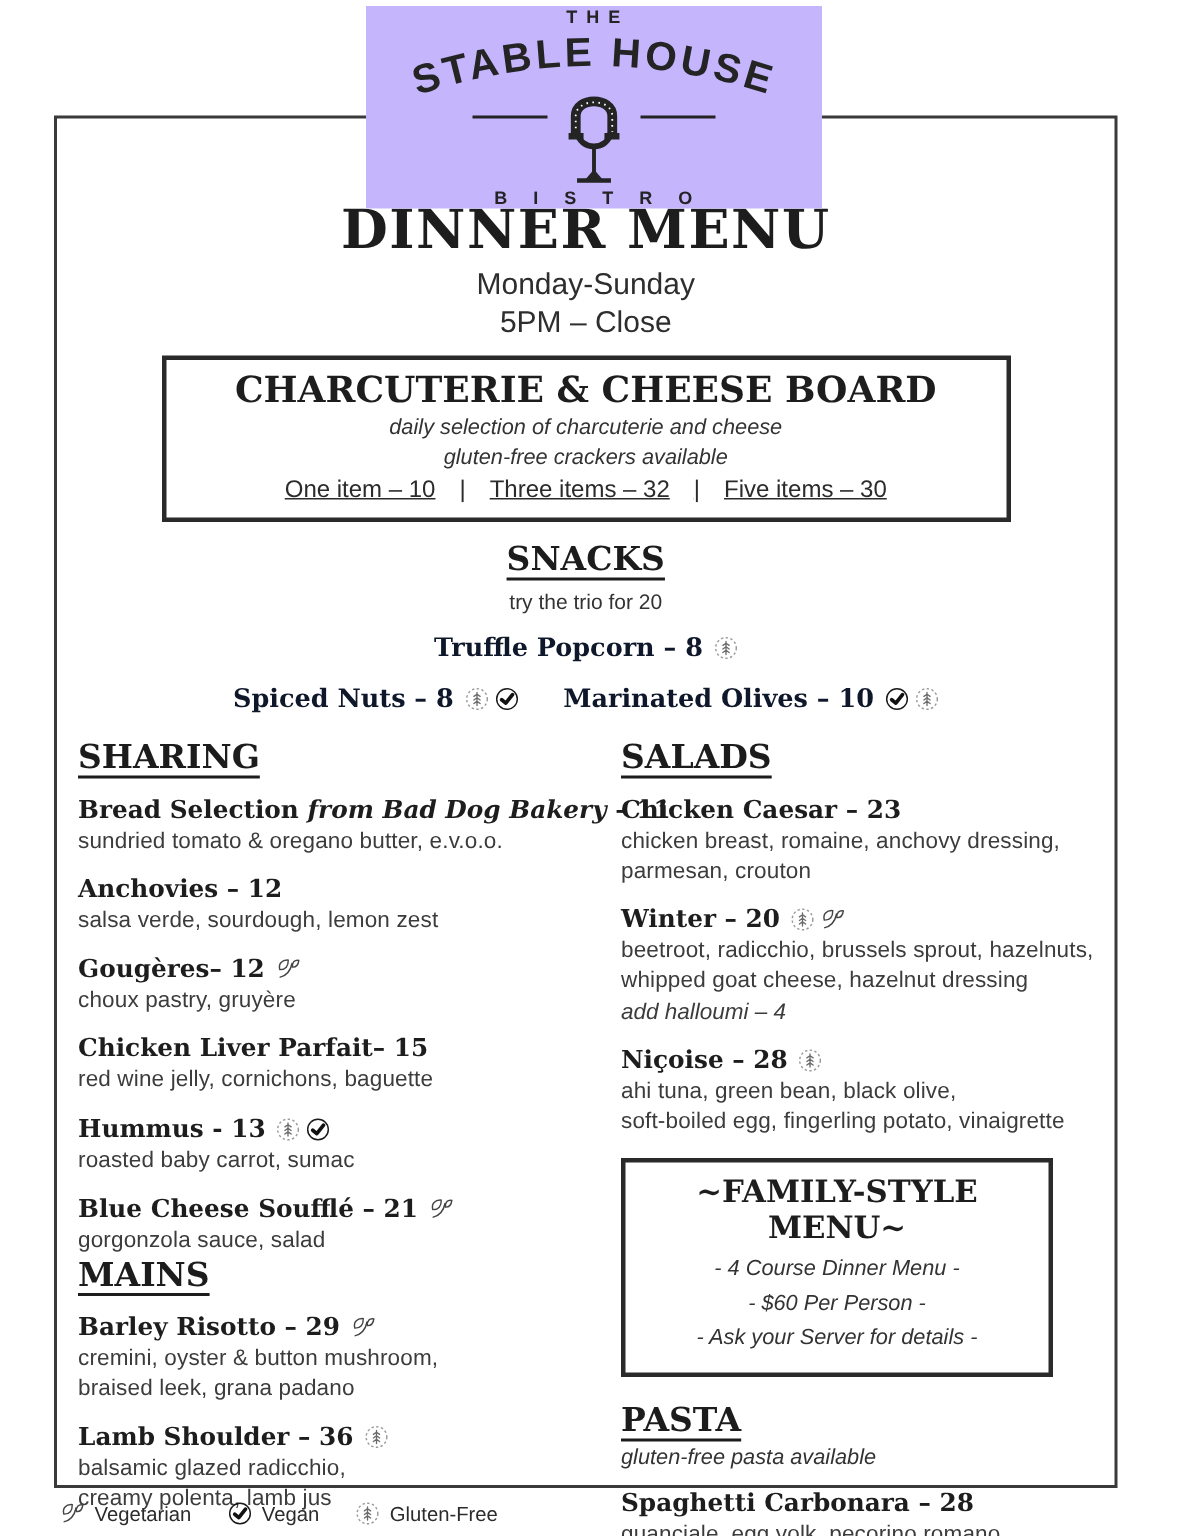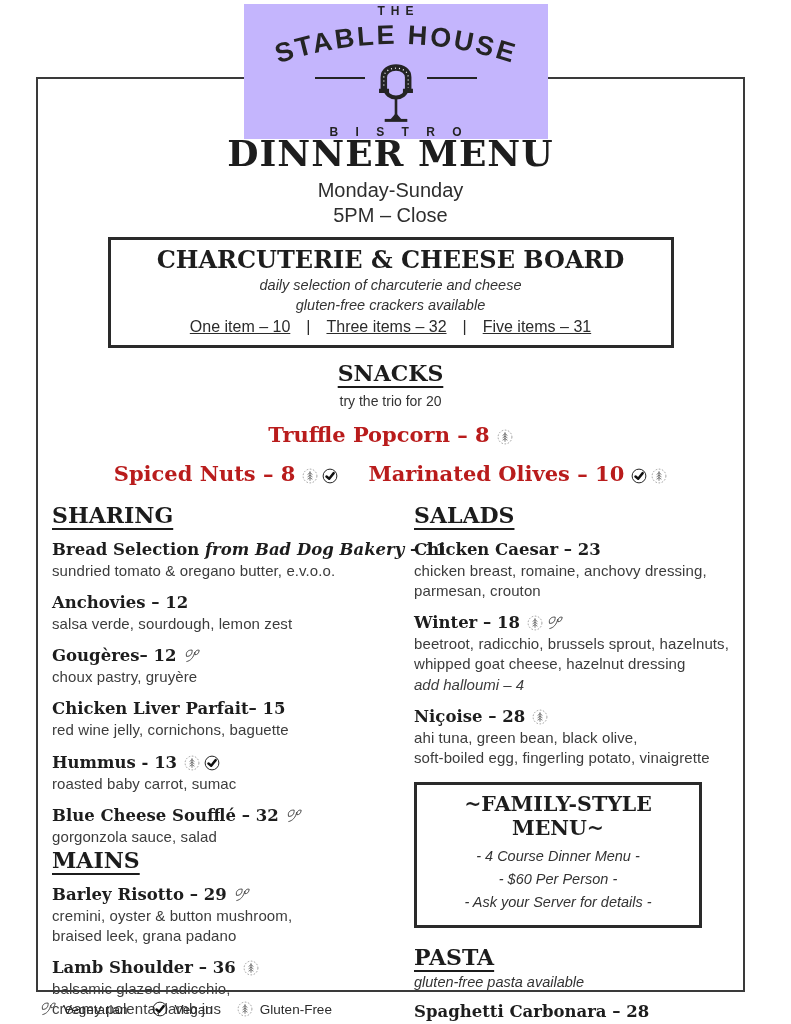--- a/index.html
+++ b/index.html
@@ -31,21 +31,21 @@
   .cc-sub2{font-style:italic;font-size:14.5px;color:#333;line-height:1.35;}
   .cc-prices{font-size:16px;color:#2b2b2b;margin-top:3px;display:flex;justify-content:center;gap:16px;text-decoration:underline;}
   
   .section-title{font-family:"DejaVu Serif","Liberation Serif",serif;font-weight:bold;
                  font-size:22px;color:#1c1c1c;text-decoration:underline;
                  text-decoration-thickness:2px;text-underline-offset:5px;}
   
   .snacks{text-align:center;margin-top:12px;}
   .snacks-note{font-size:14px;color:#333;margin-top:7px;}
   .snack-line{font-family:"DejaVu Serif","Liberation Serif",serif;font-weight:bold;
-              font-size:21px;color:#b91c1c;margin-top:13px;}
+              font-size:17px;color:#0f172a;margin-top:13px;}
   .snack-row{display:flex;justify-content:center;gap:30px;margin-top:14px;}
   
   .columns{display:flex;margin-top:16px;align-items:flex-start;}
   .col-left{width:352px;}
   .col-right{flex:1;margin-left:10px;}
   .item{margin-top:12px;}
   .item-name{font-family:"DejaVu Serif","Liberation Serif",serif;font-weight:bold;
              font-size:16.5px;color:#1d1d1d;white-space:nowrap;}
   .item-name .ital{font-style:italic;font-weight:bold;}
   .item-desc{font-size:15px;color:#3c3c3c;line-height:1.34;white-space:pre-line;margin-top:2px;letter-spacing:.1px;}
@@ -107,21 +107,21 @@
 
     <div class="cc-box">
       <div class="cc-title">CHARCUTERIE &amp; CHEESE BOARD</div>
       <div class="cc-sub">daily selection of charcuterie and cheese</div>
       <div class="cc-sub2">gluten-free crackers available</div>
       <div class="cc-prices">
         <span>One item – 10</span>
         <span>|</span>
         <span>Three items – 32</span>
         <span>|</span>
-        <span>Five items – 31</span>
+        <span>Five items – 30</span>
       </div>
     </div>
 
     <div class="snacks">
       <span class="section-title">SNACKS</span>
       <div class="snacks-note">try the trio for 20</div>
       <div class="snack-line">
         <span>Truffle Popcorn – 8</span><span class="badges">
   <span class="badge">
               <svg viewBox="0 0 20 20">
@@ -220,21 +220,21 @@
                   <svg viewBox="0 0 20 20">
     <circle cx="10" cy="10" r="8.6" fill="none" stroke="#1a1a1a" stroke-width="1.2"></circle>
     <path d="M5.6,10.6 L9,13.4 L14.6,6.4" fill="none" stroke="#111" stroke-width="3.1" stroke-linecap="round" stroke-linejoin="round"></path>
   </svg>
                 </span>
 </span></div>
           <div class="item-desc">roasted baby carrot, sumac</div>
         </div>
 
         <div class="item">
-          <div class="item-name"><span>Blue Cheese Soufflé – 32</span><span class="badges">
+          <div class="item-name"><span>Blue Cheese Soufflé – 21</span><span class="badges">
   <span class="badge">
                   <svg viewBox="0 0 20 20">
     <path d="M3,17 C8,16 12,12 13.5,5" fill="none" stroke="#444" stroke-width="1.2"></path>
     <path d="M3.2,10.5 C1.8,5.5 5,2.2 10.2,2.6 C10.4,7.6 8,10.6 3.2,10.5 Z" fill="none" stroke="#444" stroke-width="1.2"></path>
     <path d="M13.6,8.4 C13.4,4.4 15.6,2 19,2.8 C18.6,6.6 16.6,8.6 13.6,8.4 Z" fill="none" stroke="#444" stroke-width="1.2"></path>
   </svg>
                 </span>
 </span></div>
           <div class="item-desc">gorgonzola sauce, salad</div>
         </div>
@@ -274,21 +274,21 @@
       <div class="col-right">
         <span class="section-title">SALADS</span>
 
         <div class="item">
           <div class="item-name"><span>Chicken Caesar – 23</span><span class="badges"></span></div>
           <div class="item-desc">chicken breast, romaine, anchovy dressing,
 parmesan, crouton</div>
         </div>
 
         <div class="item">
-          <div class="item-name"><span>Winter – 18</span><span class="badges">
+          <div class="item-name"><span>Winter – 20</span><span class="badges">
   <span class="badge">
                   <svg viewBox="0 0 20 20">
     <circle cx="10" cy="10" r="8.6" fill="none" stroke="#9a9a9a" stroke-width="1.2" stroke-dasharray="2,2"></circle>
     <path d="M10,4.5 L10,15.5 M10,6 L7.4,7.8 M10,6 L12.6,7.8 M10,9 L7.4,10.8 M10,9 L12.6,10.8 M10,12 L7.4,13.8 M10,12 L12.6,13.8" fill="none" stroke="#6a6a6a" stroke-width="1.1" stroke-linecap="round"></path>
   </svg>
                 </span>
 
   <span class="badge">
                   <svg viewBox="0 0 20 20">
     <path d="M3,17 C8,16 12,12 13.5,5" fill="none" stroke="#444" stroke-width="1.2"></path>

